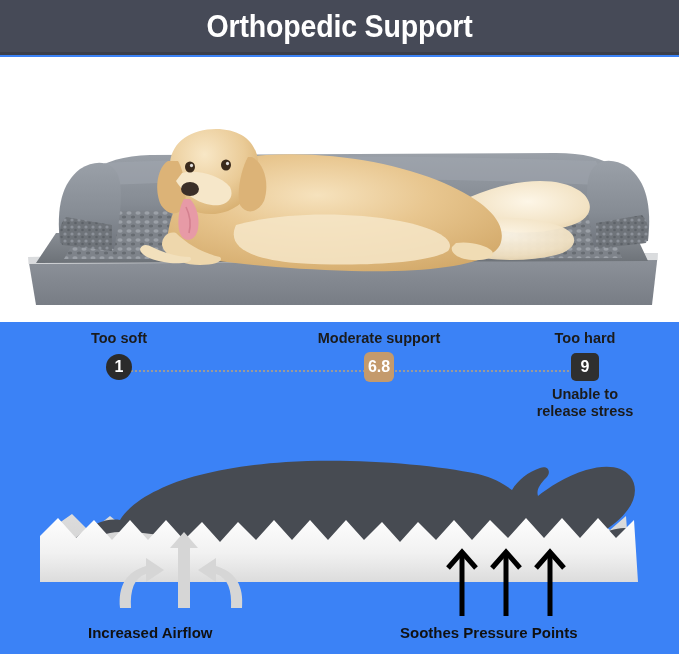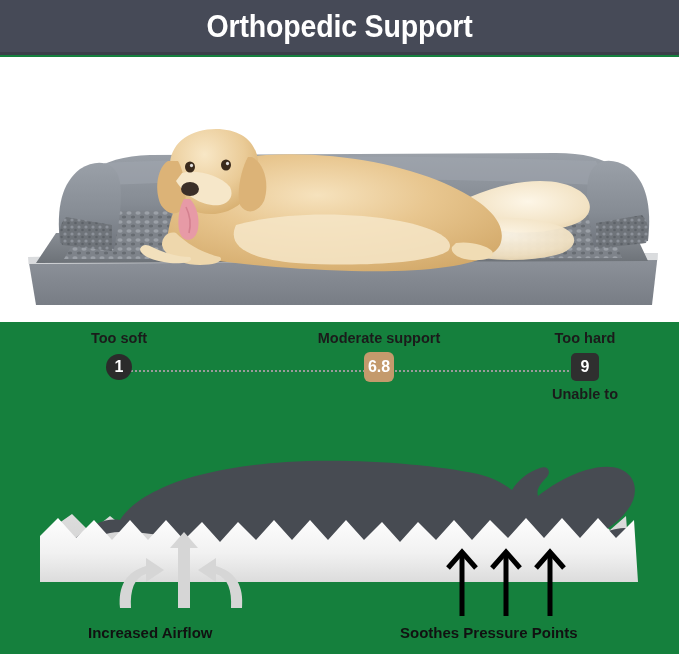--- a/index.html
+++ b/index.html
@@ -3,21 +3,21 @@
 <meta charset="utf-8">
 <style>
   html,body{margin:0;padding:0;}
   body{
     width:679px;height:654px;
     background:#ffffff;
     font-family:"Liberation Sans", sans-serif;
     overflow:hidden;
     position:relative;
   }
-  #page{position:relative;width:679px;height:654px;overflow:hidden;background:#15803d;}
+  #page{position:relative;width:679px;height:654px;overflow:hidden;background:#3b82f6;}
 
   
   .header{
     position:absolute;left:0;top:0;width:679px;height:52px;
     background:#464a57;
     display:flex;align-items:center;justify-content:center;
   }
   .header-title{
     color:#ffffff;
     font-size:31px;
@@ -227,20 +227,21 @@
         <span class="badge badge-tan">6.8</span>
       </div>
     </div>
 
     <div class="scale-node node-right">
       <div class="node-top">Too hard</div>
       <div class="badge-row">
         <span class="badge badge-square">9</span>
       </div>
       <div class="node-bottom">Unable to</div>
+      <div class="node-bottom">release stress</div>
     </div>
   </div>
 
   <div class="diagram">
     <svg width="679" height="190" viewBox="0 0 679 190" xmlns="http://www.w3.org/2000/svg">
       <defs>
         <linearGradient id="foamG" x1="0" y1="0" x2="0" y2="1">
           <stop offset="0%" stop-color="#fefefe"></stop>
           <stop offset="55%" stop-color="#f1f1f1"></stop>
           <stop offset="100%" stop-color="#dcdcdc"></stop>

